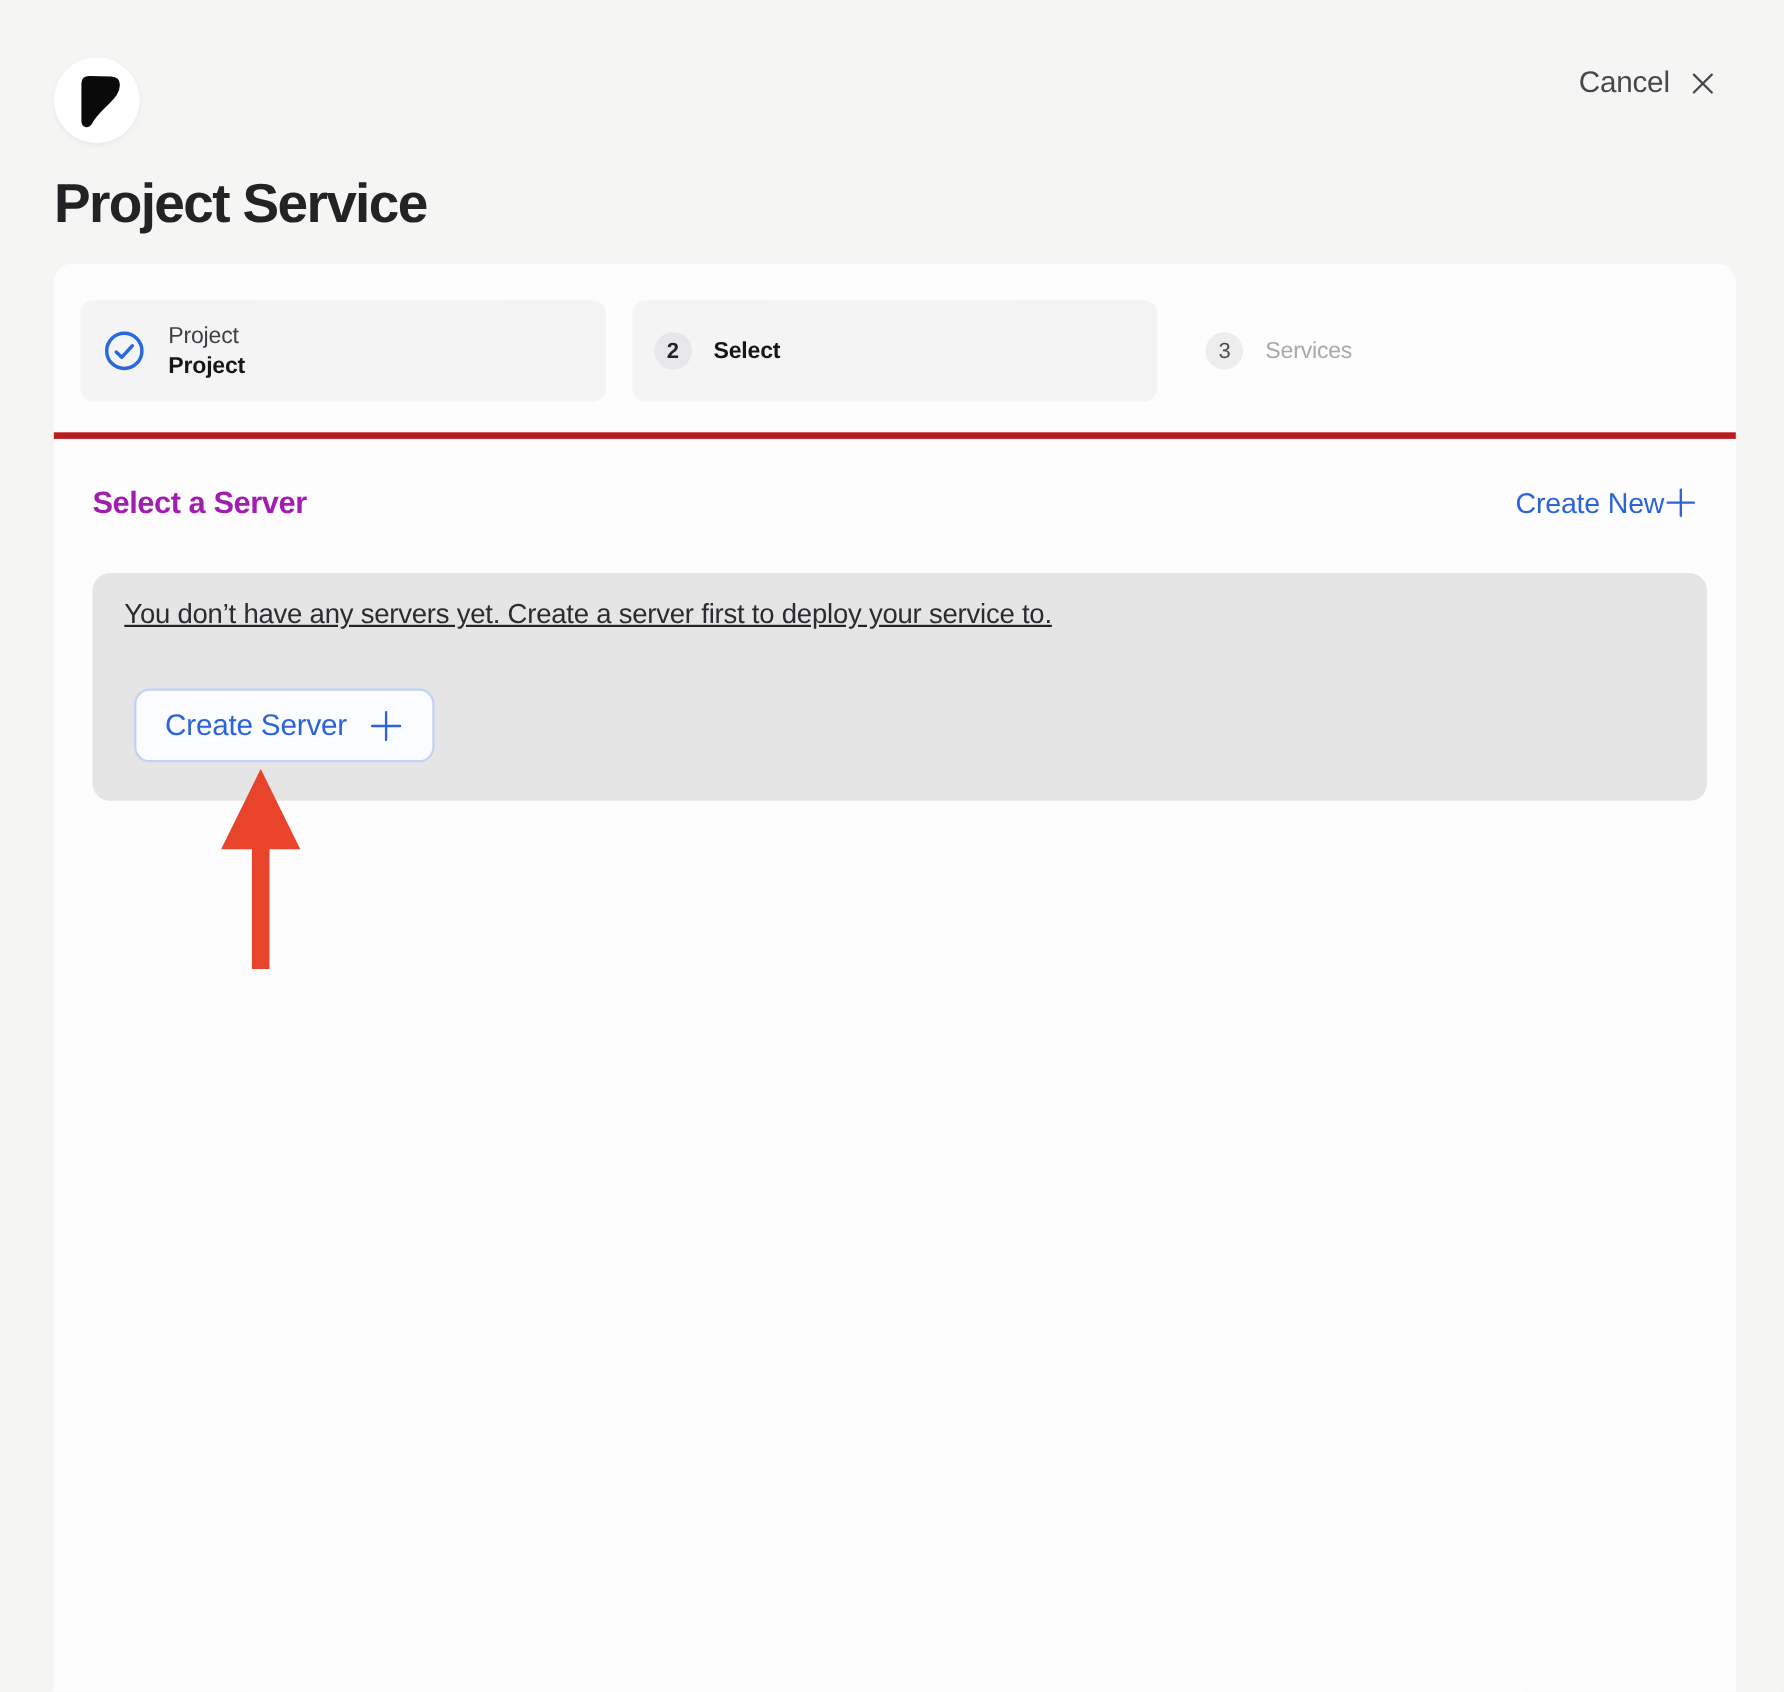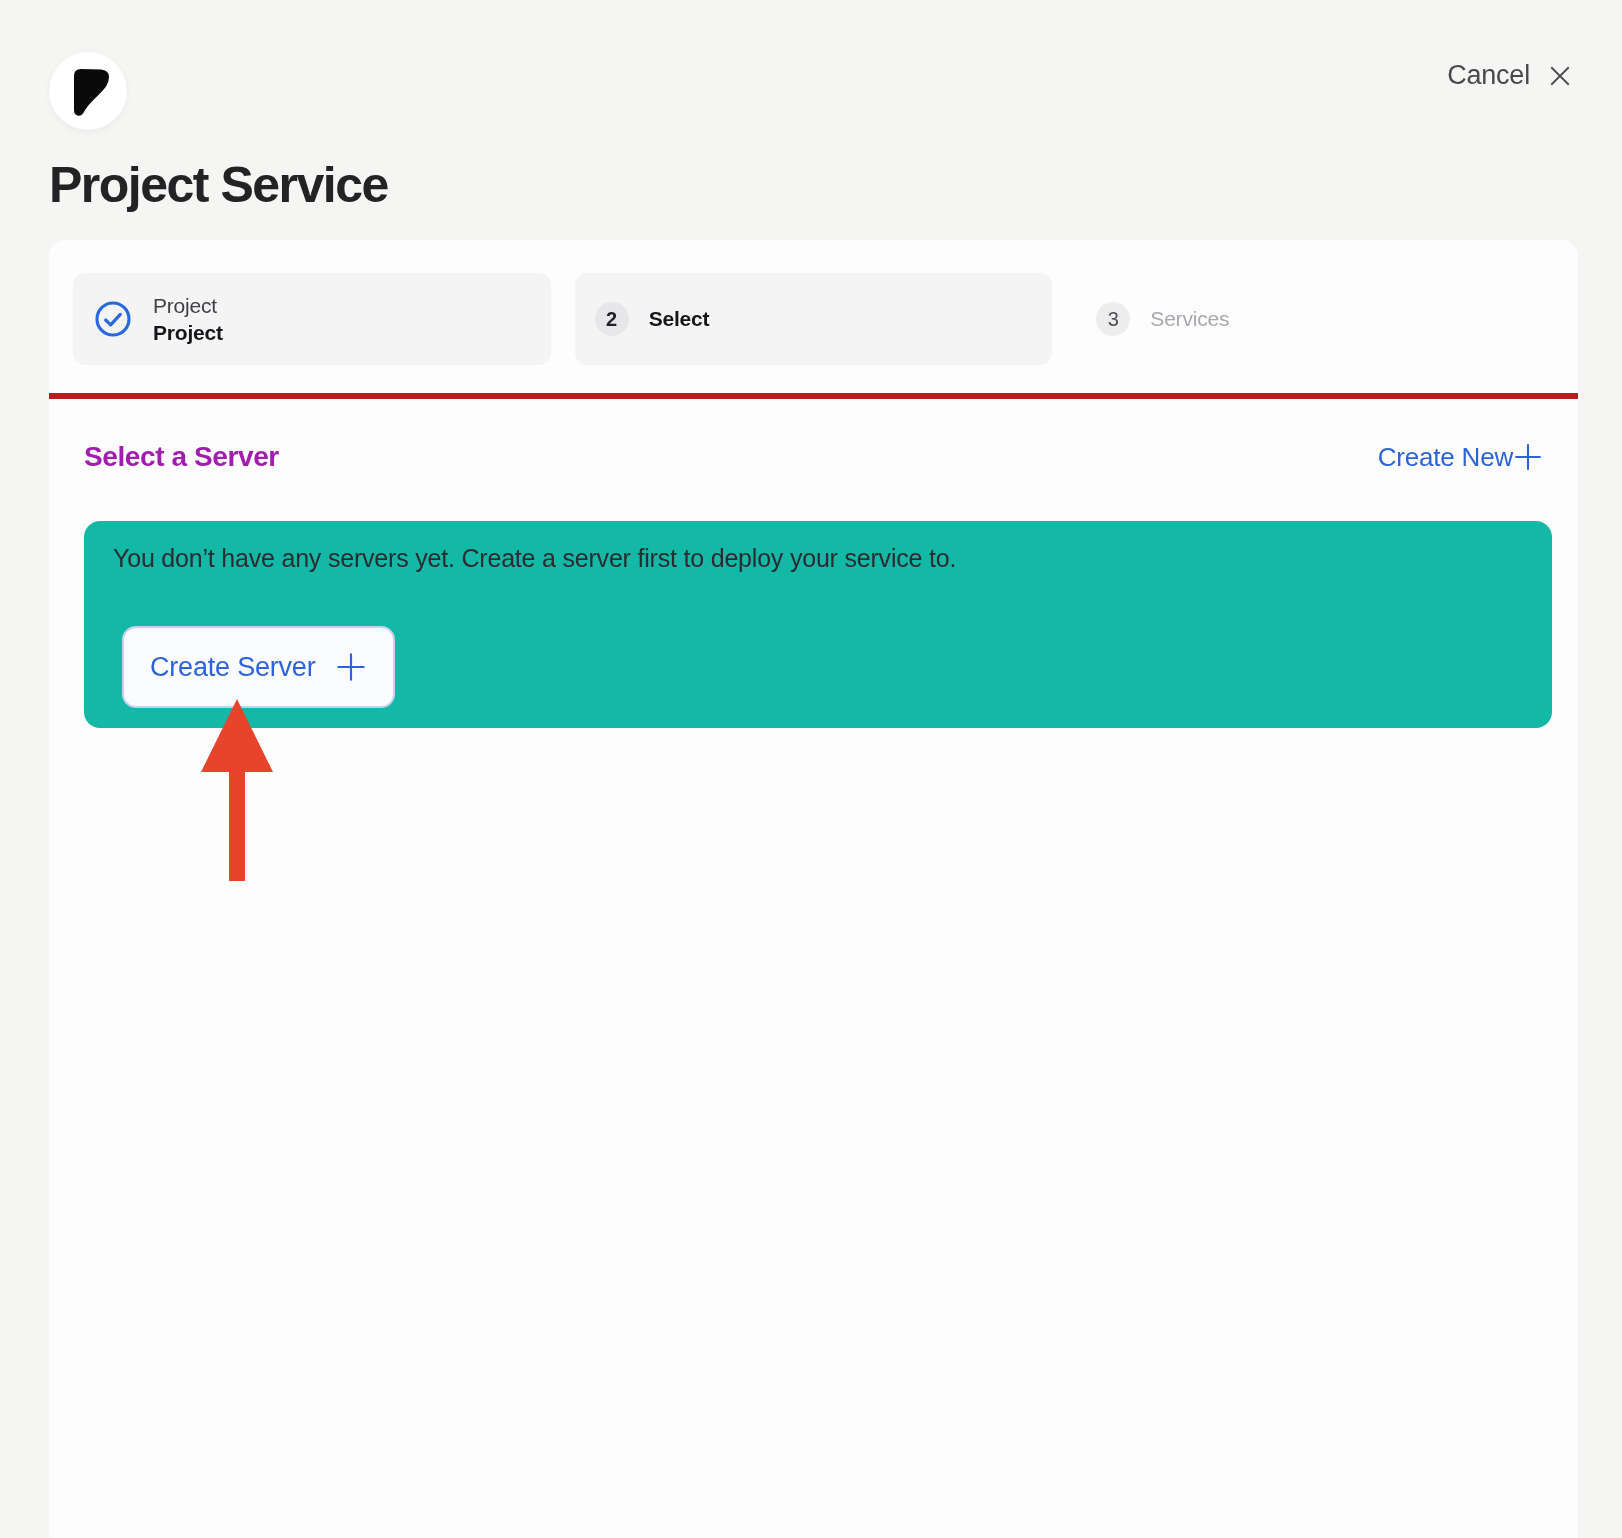--- a/index.html
+++ b/index.html
@@ -22,21 +22,21 @@
   }
   .logo svg { position:absolute; left:21px; top:16px; }
 
   .page-title {
     position:absolute; left:49px; top:156px;
     font-size:50px; font-weight:700; letter-spacing:-1.5px;
     color:#232326;
   }
 
   .cancel-btn {
-    position:absolute; top:60px; right:48px;
+    position:absolute; top:60px; right:60px;
     display:flex; align-items:center; gap:16px;
     font-size:27px; color:#47474c; letter-spacing:-0.2px;
     cursor:pointer;
   }
 
   
   .card {
     position:absolute; left:49px; right:44px; top:240px; bottom:0;
     background:#fdfdfe;
     border-radius:16px 16px 0 0;
@@ -75,31 +75,32 @@
   }
   .section-title { font-size:28px; font-weight:700; letter-spacing:-0.4px; color:#a21caf; }
   .create-new {
     display:flex; align-items:center; 
     color:#2c63d9; font-size:26px; letter-spacing:-0.2px;
     cursor:pointer; margin-right:0px;
   }
 
   .panel {
     margin:48px 26px 0 35px;
-    background:#14b8a6;
+    background:#e5e5e5;
     border-radius:16px;
     padding:22px 30px 27px 29px;
     height:207px;
+    text-decoration:underline;
   }
   .empty-text { font-size:25px; color:#2b2b30; letter-spacing:-0.2px; line-height:30px; }
 
   .create-server-btn {
     margin-top:53px; margin-left:9px;
     display:inline-flex; align-items:center; gap:20px;
-    height:82px; padding:0 26px;
+    height:67px; padding:0 26px;
     background:#fbfcff;
     border:2px solid #c3d2f4; border-radius:14px;
     color:#2c63d9; font-size:27px; letter-spacing:-0.2px;
     cursor:pointer;
   }
 
   
   .arrow { position:absolute; left:200px; top:699px; z-index:5; }
 
   .icon { display:inline-flex; }

